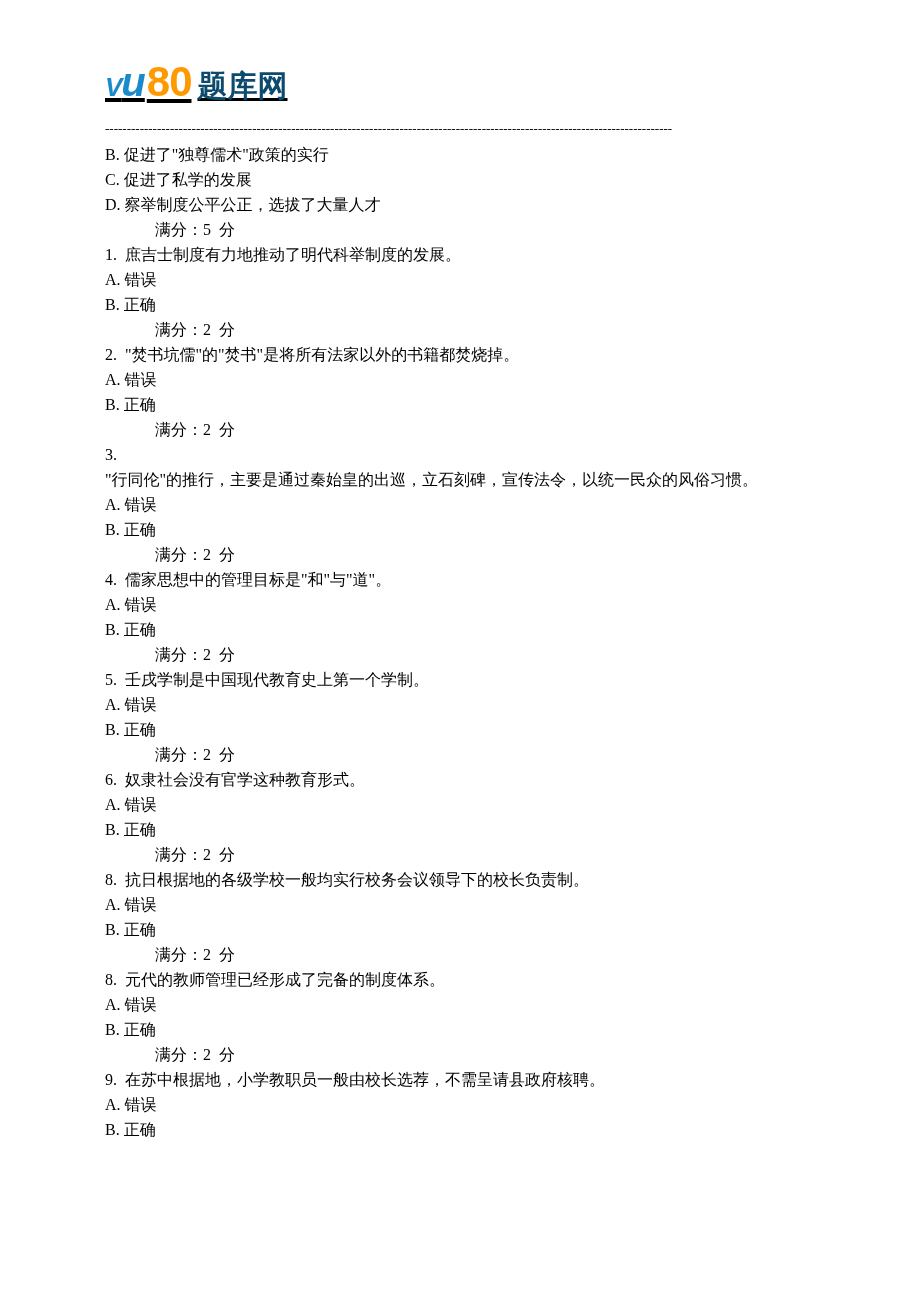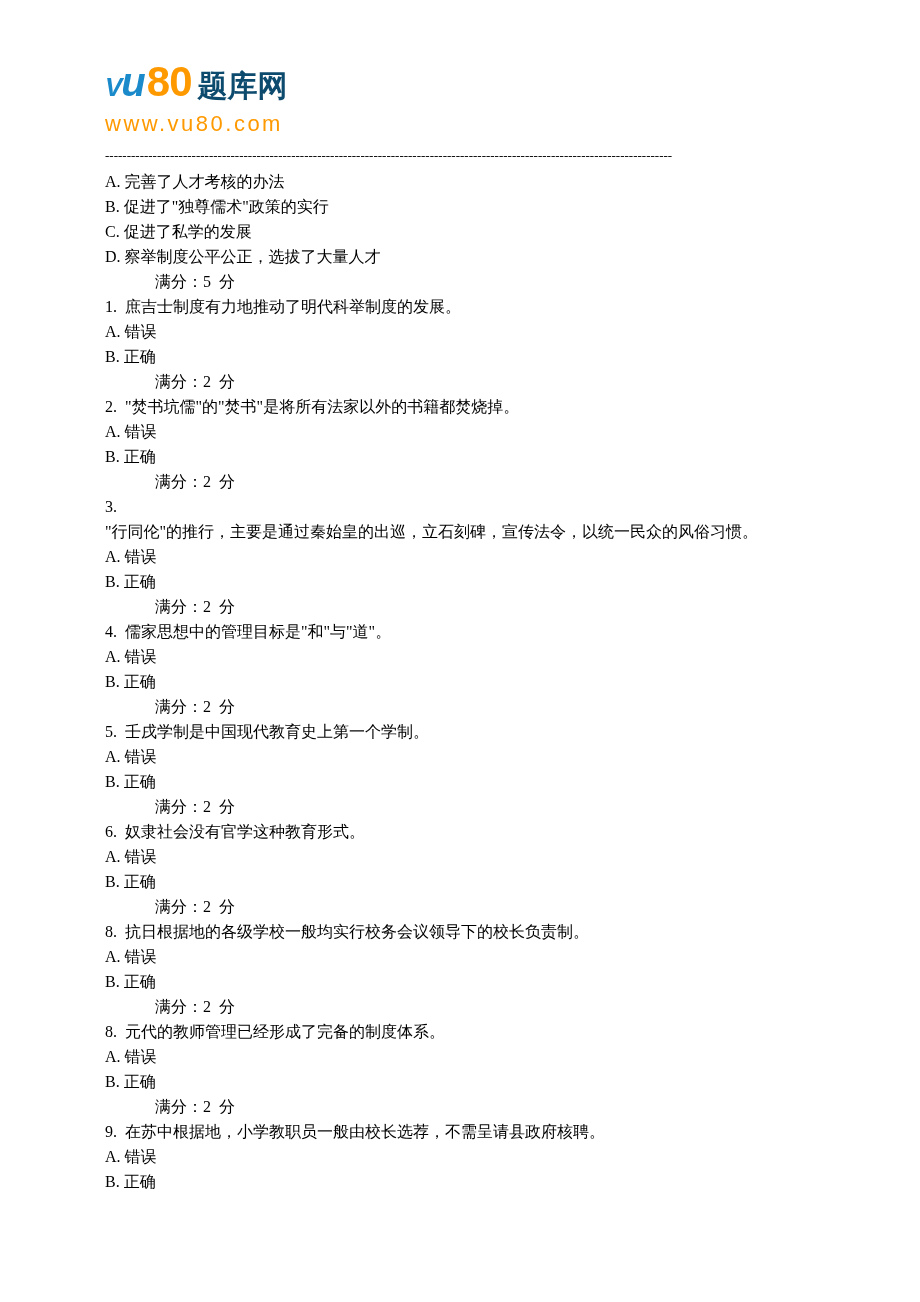--- a/index.html
+++ b/index.html
@@ -16,20 +16,21 @@
       padding: 50px 95px 50px 105px;
       line-height: 1.5;
     }
     .logo-wrap {
       margin-bottom: 6px;
     }
     .logo {
       display: flex;
       align-items: baseline;
       gap: 2px;
+      text-decoration: underline;
     }
     .logo-vu {
       font-family: Arial, sans-serif;
       font-weight: bold;
       color: #1a8acb;
       font-size: 40px;
       font-style: italic;
       letter-spacing: -1px;
     }
     .logo-vu-small {
@@ -76,27 +77,25 @@
   </style>
 </head>
 <body>
 
 <div class="logo-wrap">
   <div class="logo">
     <span class="logo-vu"><span class="logo-vu-small">V</span>u</span>
     <span class="logo-80">80</span>
     <span class="logo-cn">题库网</span>
   </div>
-  <div class="logo-url">www.vu80.com</div>
 </div>
 
 <div class="divider">-----------------------------------------------------------------------------------------------------------------------------------</div>
 
 <div id="content">
-    <div class="line ">A. 完善了人才考核的办法</div>
     <div class="line ">B. 促进了"独尊儒术"政策的实行</div>
     <div class="line ">C. 促进了私学的发展</div>
     <div class="line ">D. 察举制度公平公正，选拔了大量人才</div>
     <div class="line indented">满分：5  分</div>
     <div class="line ">1.  庶吉士制度有力地推动了明代科举制度的发展。</div>
     <div class="line ">A. 错误</div>
     <div class="line ">B. 正确</div>
     <div class="line indented">满分：2  分</div>
     <div class="line ">2.  "焚书坑儒"的"焚书"是将所有法家以外的书籍都焚烧掉。</div>
     <div class="line ">A. 错误</div>

